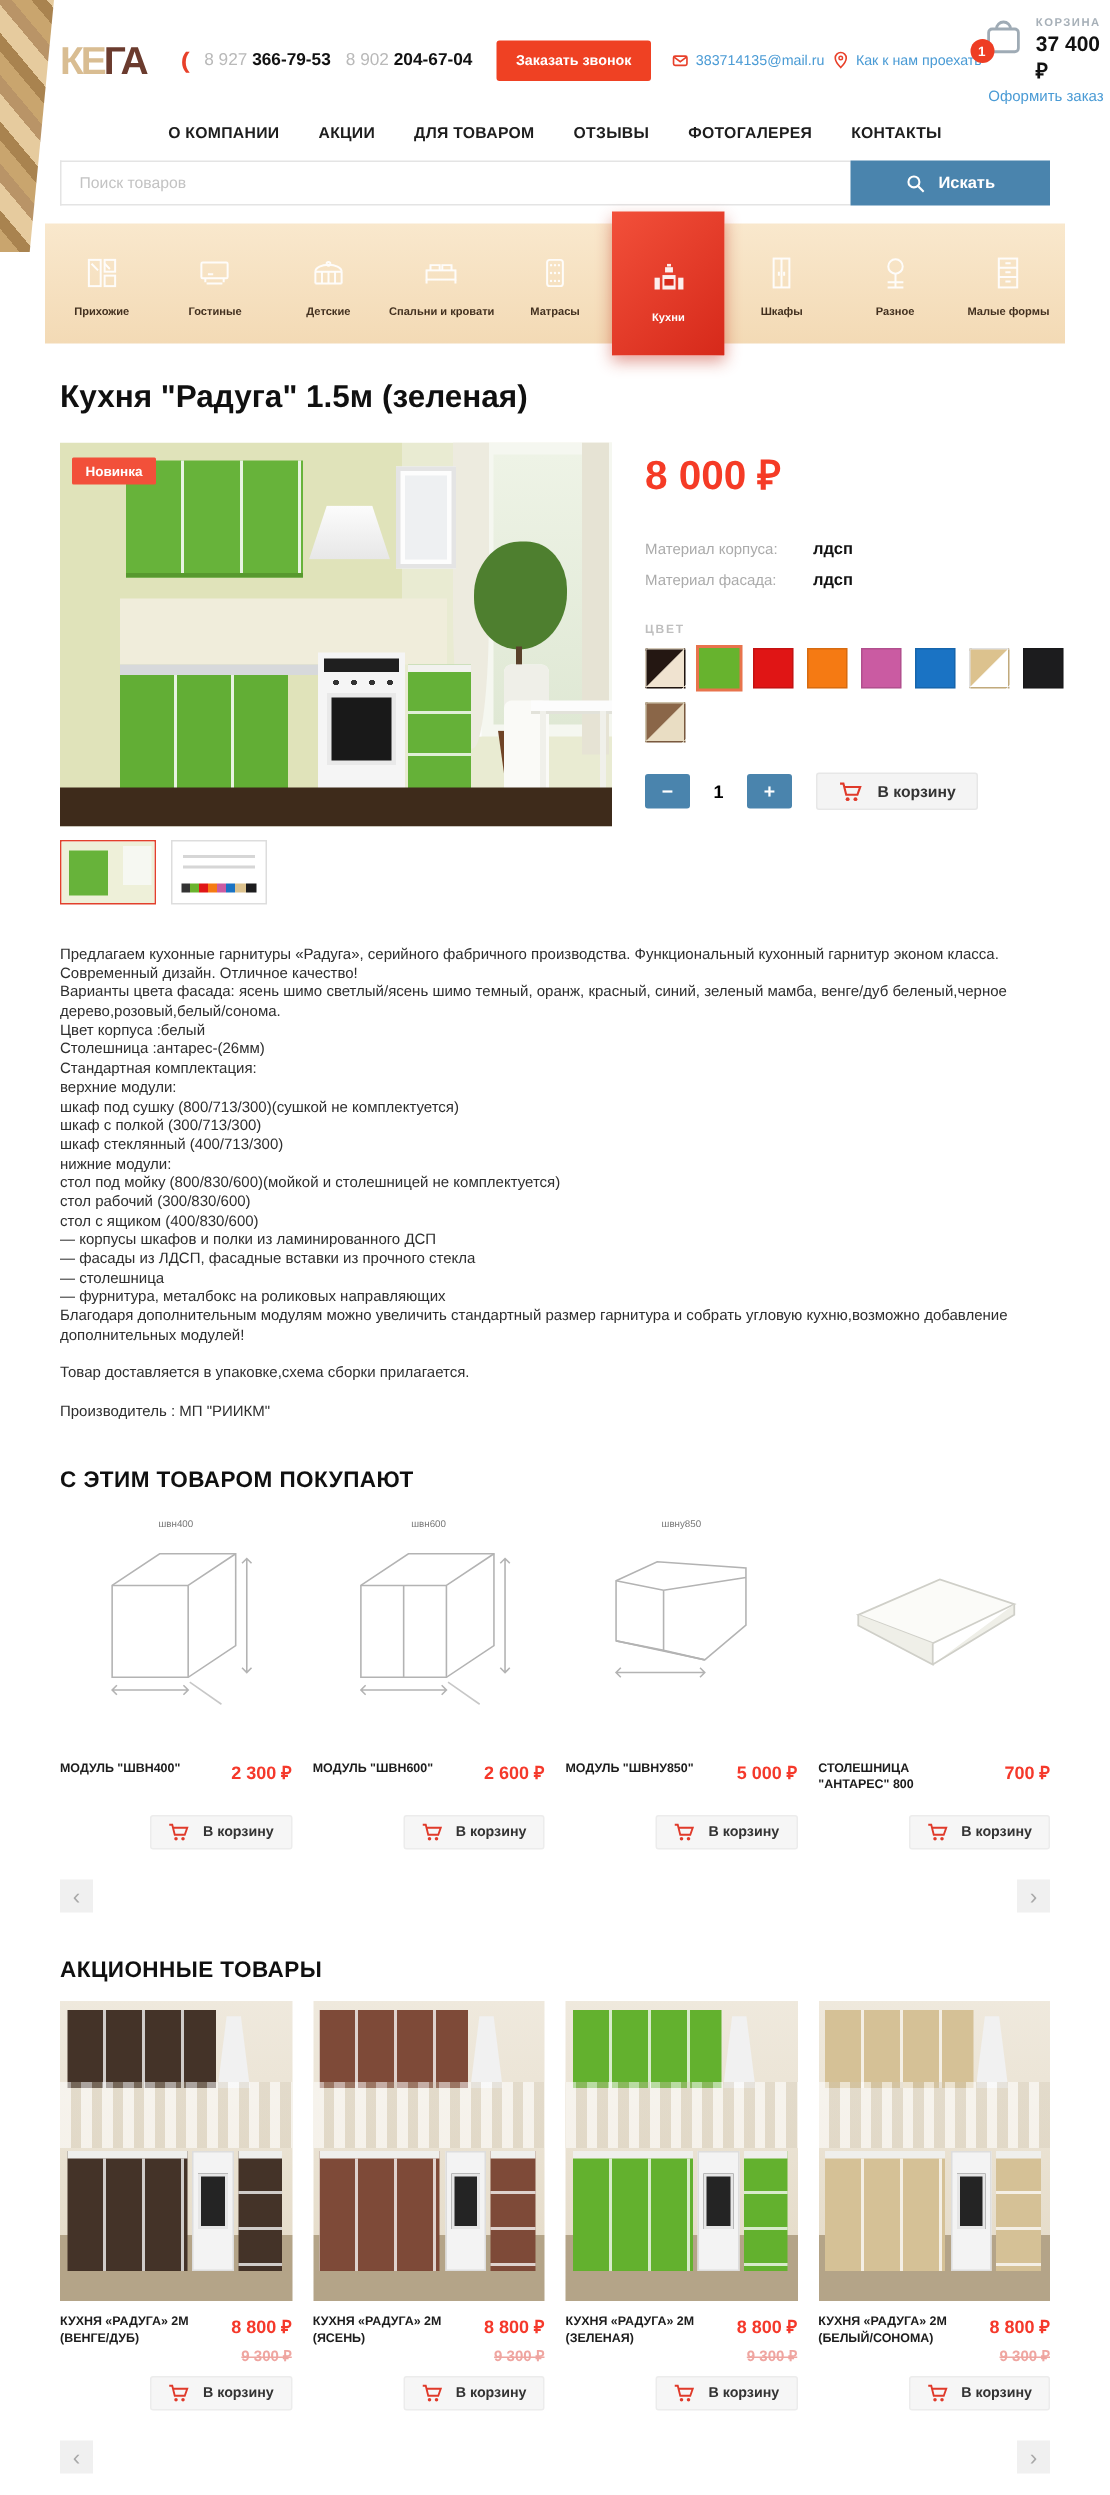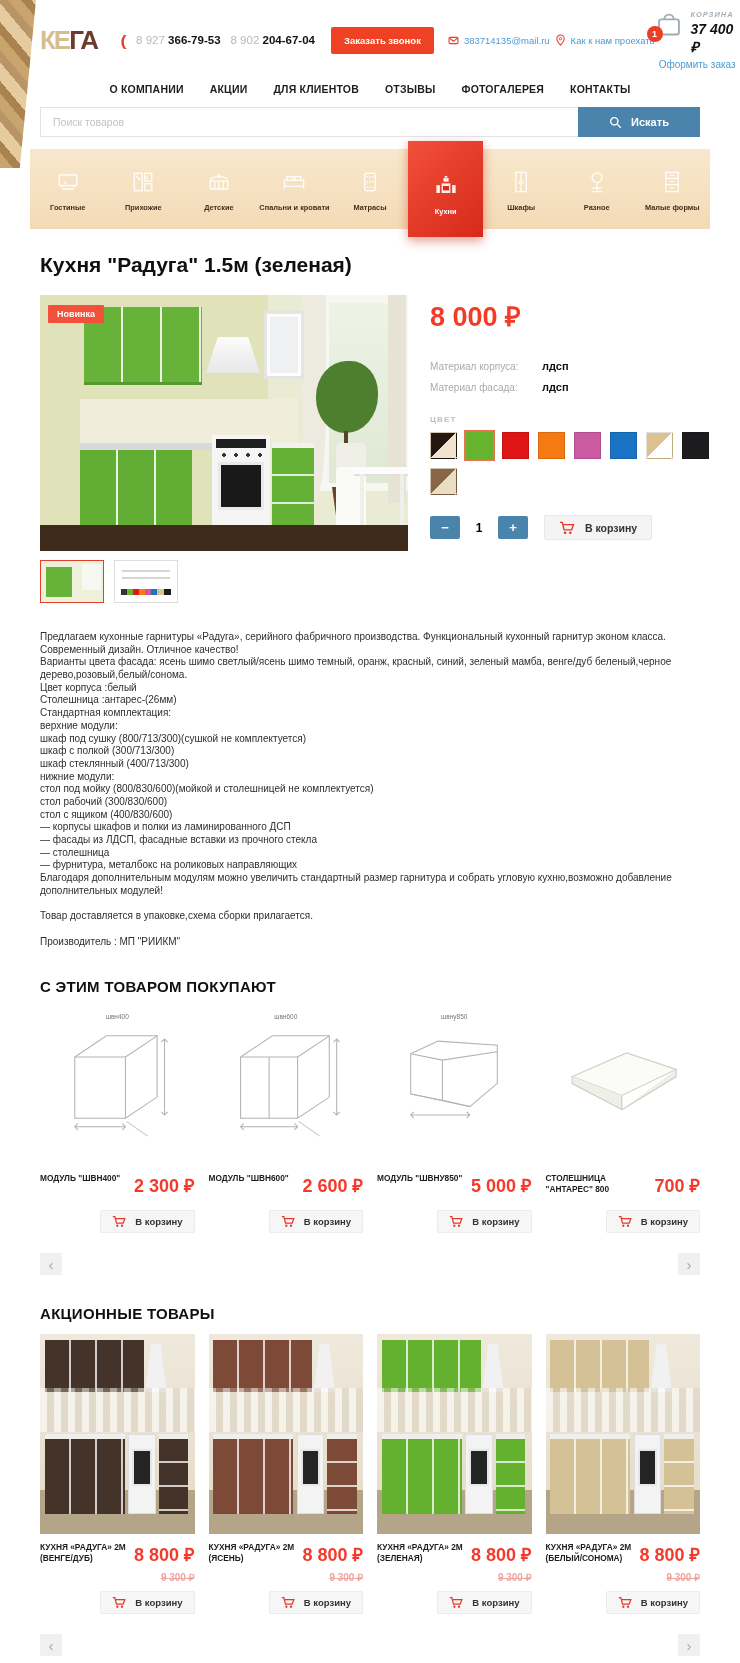--- a/index.html
+++ b/index.html
@@ -22,35 +22,35 @@
   .call-btn { margin-left:16px; background:#ef4123; color:#fff; border:none; font-family:inherit;
     font-size:9.5px; font-weight:700; padding:8px 13px; border-radius:2px; cursor:pointer; white-space:nowrap; }
   .contacts { margin-left:14px; display:flex; flex-direction:row; gap:5px; font-size:9.5px; }
   .contact-row { display:flex; align-items:center; gap:5px; color:#4a9bd5; cursor:pointer; white-space:nowrap; }
   .contact-row svg { flex:0 0 auto; }
   .cartbox { margin-left:auto; display:flex; flex-direction:column; align-items:flex-end; cursor:pointer; }
   .cart-top { display:flex; align-items:flex-start; gap:8px; }
   .bag-wrap { position:relative; width:30px; height:30px; }
   .bag-badge { position:absolute; left:-8px; bottom:-2px; width:16px; height:16px; background:#ee3d24; color:#fff;
     border-radius:50%; font-size:9px; font-weight:700; display:flex; align-items:center; justify-content:center; }
-  .cart-col { display:flex; flex-direction:column; align-items:flex-start;font-style:italic; }
+  .cart-col { display:flex; flex-direction:column; align-items:flex-start; }
   .cart-label { font-size:7.5px; letter-spacing:1px; color:#a7b0b8; font-weight:700; }
   .cart-total { font-size:14px; font-weight:800; color:#111; margin-top:2px; }
   .cart-checkout { font-size:10px; color:#4a9bd5; margin-top:3px; }
 
   
   .mainnav { display:flex; justify-content:center; gap:26px; padding:7px 0 9px; }
   .mainnav span { font-size:10.5px; font-weight:700; color:#1d1d1d; cursor:pointer; letter-spacing:.2px; }
 
   
   .searchbar { display:flex; margin:3px 40px 0; height:30px; }
   .searchbar input { flex:1; border:1px solid #e4e4e4; border-right:none; padding:0 12px; font-size:10.5px;
     font-family:inherit; color:#333; outline:none; }
   .searchbar input::placeholder { color:#c3c3c3; }
-  .search-btn { width:122px; background:#4a84ad; border:none; color:#fff; font-family:inherit; font-size:11px;
+  .search-btn { width:133px; background:#4a84ad; border:none; color:#fff; font-family:inherit; font-size:11px;
     font-weight:700; display:flex; align-items:center; justify-content:center; gap:9px; cursor:pointer; }
 
   
   .catbar { display:flex; margin:12px 30px 0; height:80px; background:linear-gradient(180deg,#f9e8cd,#f3dab5);
     position:relative; }
   .cat { flex:1; display:flex; flex-direction:column; align-items:center; justify-content:center; gap:7px;
     cursor:pointer; padding-top:2px; }
   .cat svg { width:28px; height:28px; opacity:.92; }
   .cat .clabel { font-size:7.4px; font-weight:700; color:#42301f; white-space:nowrap; }
   .cat.active { background:linear-gradient(135deg,#f2503a,#d6291a); margin:-8px 0; padding-top:10px;
@@ -129,21 +129,21 @@
   
   .section { margin:30px 40px 0; }
   .section h2 { font-size:15px; font-weight:800; color:#101010; letter-spacing:.3px; }
   .cards { display:flex; gap:14px; margin-top:12px; }
   .card { flex:1; min-width:0; display:flex; flex-direction:column; }
   .fig { height:158px; display:flex; flex-direction:column; align-items:center; justify-content:flex-start; cursor:pointer; }
   .diag-label { font-size:6.5px; color:#777; margin:6px 0 0; }
   .meta { display:flex; justify-content:space-between; align-items:flex-start; gap:6px; margin-top:8px; min-height:30px; }
   .pname { font-size:8.3px; font-weight:800; color:#1c1c1c; line-height:1.35; cursor:pointer; white-space:pre-line; }
   .pprices { text-align:right; flex:0 0 auto; }
-  .pprice { color:#f5392b; font-weight:800; font-size:18px; white-space:nowrap; }
+  .pprice { color:#f5392b; font-weight:800; font-size:12px; white-space:nowrap; }
   .pold { color:#efa5a0; font-size:10px; font-weight:700; text-decoration:line-through; margin-top:4px; white-space:nowrap; }
   .btn-row { display:flex; justify-content:flex-end; margin-top:7px; }
   .cart-btn { height:23px; padding:0 11px; background:#f6f6f6; border:1px solid #ececec; border-radius:2px; display:flex;
     align-items:center; gap:8px; font-family:inherit; font-size:9.5px; font-weight:700; color:#333; cursor:pointer; }
   .arrows { display:flex; justify-content:space-between; margin-top:20px; }
   .arrow { width:22px; height:22px; background:#f0f0f0; color:#a8a8a8; display:flex; align-items:center; justify-content:center;
     font-size:15px; cursor:pointer; user-select:none; }
 
   
   .kpic { height:200px; position:relative; overflow:hidden; background:linear-gradient(#efe9dd,#e6ddcb 78%,#b4a488 78%); cursor:pointer; }
@@ -207,53 +207,53 @@
             <span class="cart-total">37 400 ₽</span>
           </span>
         </div>
         <span class="cart-checkout">Оформить заказ</span>
       </div>
     </header>
 
     <nav class="mainnav">
       <span>О КОМПАНИИ</span>
       <span>АКЦИИ</span>
-      <span>ДЛЯ КЛИЕНТОВ</span>
+      <span>ДЛЯ ТОВАРОМ</span>
       <span>ОТЗЫВЫ</span>
       <span>ФОТОГАЛЕРЕЯ</span>
       <span>КОНТАКТЫ</span>
     </nav>
 
     <div class="searchbar">
       <input type="text" placeholder="Поиск товаров" style="">
       <button class="search-btn">
         <svg width="13" height="13" viewBox="0 0 16 16">
             <circle cx="6.5" cy="6.5" r="4.5" fill="none" stroke="#fff" stroke-width="1.7"></circle>
             <path d="M10 10l4.5 4.5" stroke="#fff" stroke-width="1.7"></path>
           </svg>
         <span>Искать</span>
       </button>
     </div>
 
     <div class="catbar">
       <div class="cat">
         <svg viewBox="0 0 32 32" fill="none" stroke="#fff" stroke-width="1.5">
-            <rect x="6" y="8" width="20" height="12" rx="1"></rect>
-            <path d="M10 24h12M9 20v3m14-3v3M11 17h4"></path>
-          </svg>
-        <span class="clabel">Гостиные</span>
-      </div>
-      <div class="cat">
-        <svg viewBox="0 0 32 32" fill="none" stroke="#fff" stroke-width="1.5">
             <rect x="6" y="6" width="9" height="20"></rect>
             <rect x="18" y="6" width="8" height="9"></rect>
             <rect x="18" y="18" width="8" height="8"></rect>
             <path d="M8 9l5 5m5-5l4 4"></path>
           </svg>
         <span class="clabel">Прихожие</span>
+      </div>
+      <div class="cat">
+        <svg viewBox="0 0 32 32" fill="none" stroke="#fff" stroke-width="1.5">
+            <rect x="6" y="8" width="20" height="12" rx="1"></rect>
+            <path d="M10 24h12M9 20v3m14-3v3M11 17h4"></path>
+          </svg>
+        <span class="clabel">Гостиные</span>
       </div>
       <div class="cat">
         <svg viewBox="0 0 32 32" fill="none" stroke="#fff" stroke-width="1.5">
             <path d="M6 15c0-7 20-7 20 0"></path>
             <path d="M6 15h20M6 15v9m20-9v9M11 15v9m5-9v9m5-9v9M6 24h20"></path>
             <circle cx="16" cy="9" r="1.4"></circle>
           </svg>
         <span class="clabel">Детские</span>
       </div>
       <div class="cat">

